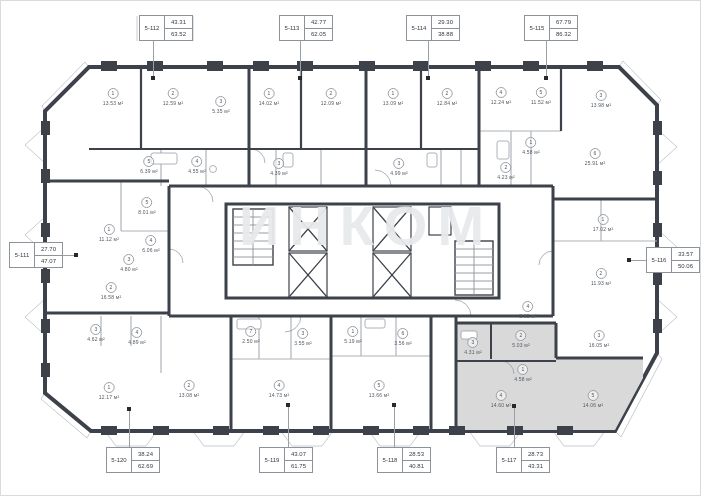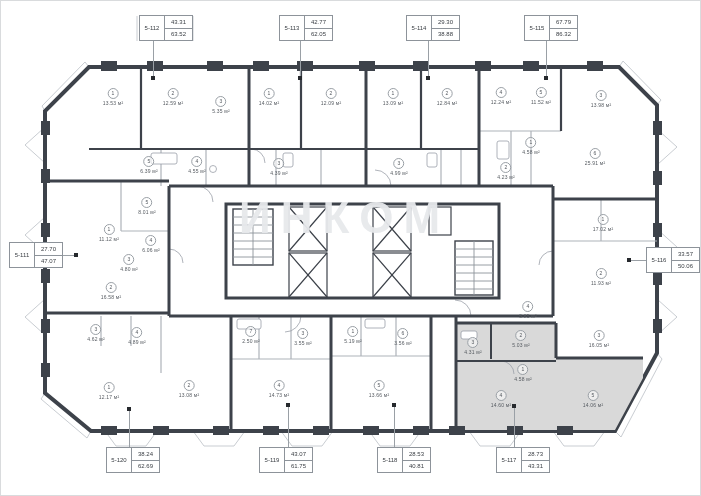--- a/index.html
+++ b/index.html
@@ -4,21 +4,21 @@
 <style>
   html,body{margin:0;padding:0;background:#fff;font-family:"Liberation Sans",sans-serif;}
   #stage{position:relative;width:701px;height:496px;background:#fff;border:1px solid #d9dbdd;box-sizing:border-box;overflow:hidden;}
   #plan-svg{position:absolute;left:0;top:0;}
   
   .room{position:absolute;transform:translate(-50%,-50%);text-align:center;color:#565b61;pointer-events:none;}
   .room .rnum{display:block;margin:0 auto 1px auto;width:9px;height:9px;line-height:9px;border:1px solid #9aa0a6;border-radius:50%;font-size:5px;color:#565b61;background:rgba(255,255,255,.55);}
   .room .rarea{display:block;font-size:5px;white-space:nowrap;letter-spacing:.2px;}
   
   #wm{position:absolute;left:0;top:0;width:701px;height:496px;pointer-events:none;}
-  #wm .wm1{position:absolute;left:238px;top:192px;font-size:44px;font-weight:bold;letter-spacing:10px;color:#e7e9ec;opacity:.95;}
+  #wm .wm1{position:absolute;left:238px;top:192px;font-size:56px;font-weight:bold;letter-spacing:10px;color:#e7e9ec;opacity:.95;}
   #wm .wm2{position:absolute;left:244px;top:252px;font-size:30px;font-weight:bold;letter-spacing:5px;color:#e3e5e9;opacity:.95;}
   
   .callout{position:absolute;width:54px;height:26px;display:flex;background:#fff;border:1px solid #8d939a;box-sizing:border-box;z-index:5;cursor:pointer;}
   .callout .cid{width:24px;display:flex;align-items:center;justify-content:center;font-size:6px;color:#3c4046;border-right:1px solid #8d939a;}
   .callout .cnums{flex:1;display:flex;flex-direction:column;}
   .callout .cnums div{flex:1;display:flex;align-items:center;justify-content:center;font-size:6px;color:#3c4046;}
   .callout .cnums div:first-child{border-bottom:1px solid #8d939a;}
   .leader{position:absolute;background:#9aa0a6;z-index:4;}
   .dot{position:absolute;width:4px;height:4px;background:#26292d;z-index:4;}
 </style>

